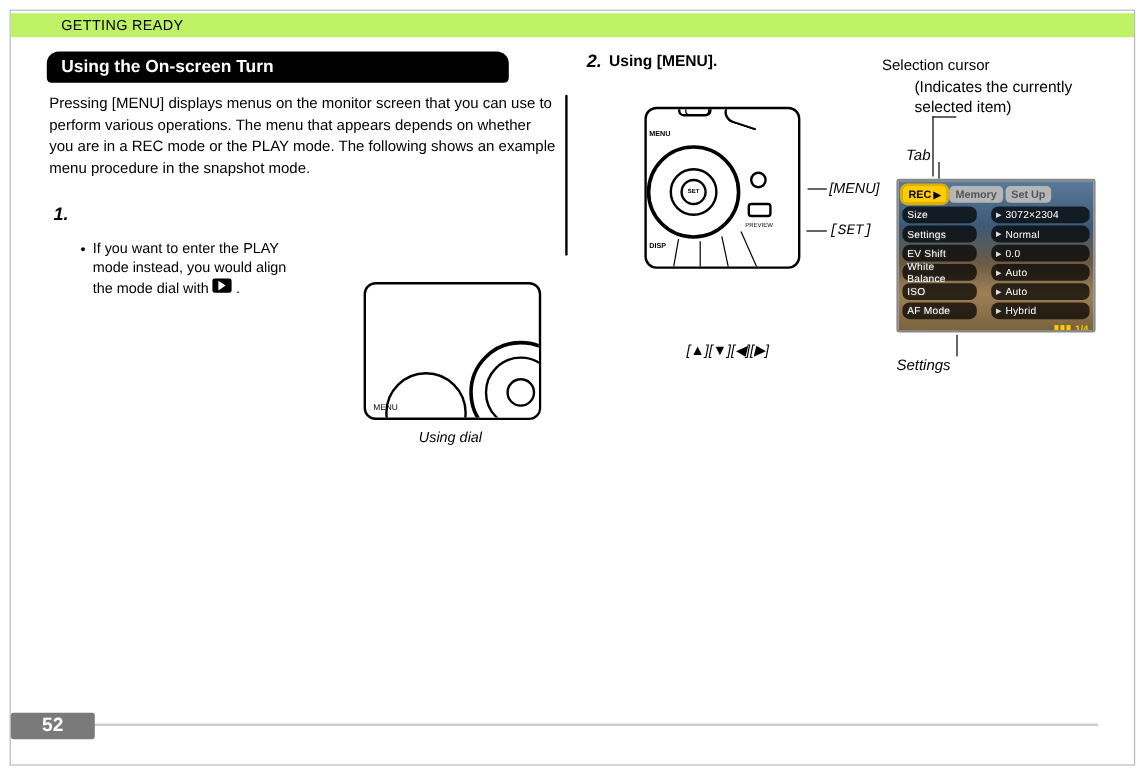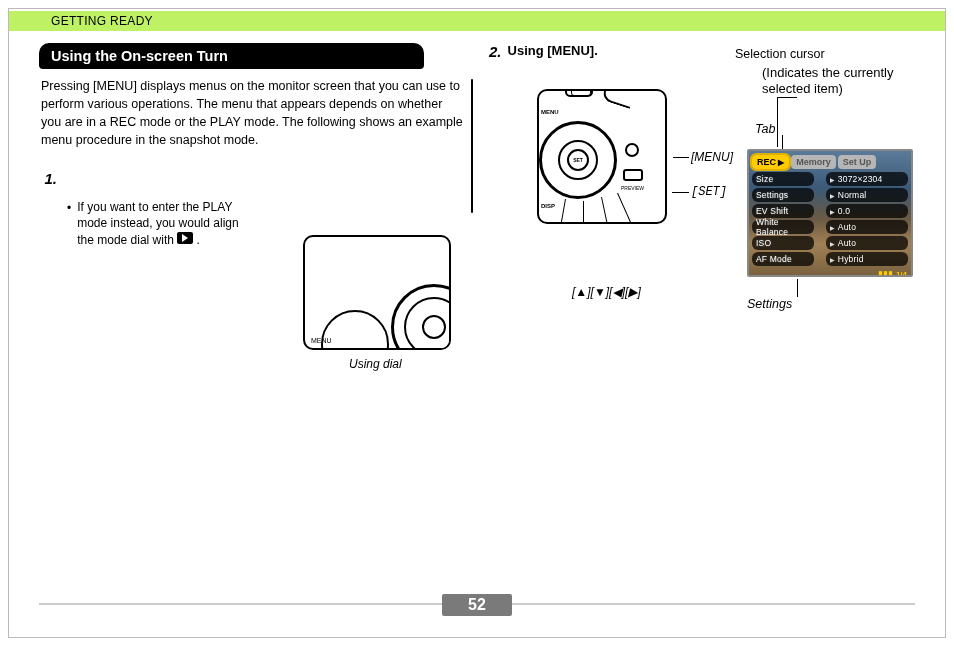--- a/index.html
+++ b/index.html
@@ -67,21 +67,21 @@
   .row { display: flex; gap: 12px; margin-bottom: 2px; }
   .cell { background: rgba(0,0,0,.72); color: #fff; border-radius: 6px; height: 14px; display: flex; align-items: center; padding: 0 4px; font-size: 8.5px; letter-spacing: .2px; }
   .cell.k { width: 62px; text-shadow: 0 0 2px rgba(255,255,255,.3); }
   .cell.v { flex: 1; text-align: center; }
   .cell.v::before { content: "▶"; font-size: 6px; margin-right: 3px; color: #ddd; }
   .pageline { display:flex; justify-content:flex-end; gap:3px; padding: 1px 4px 0 0; align-items:center; }
   .pageline span.ico { color:#ffcc00; font-size:9px; }
   .pageline .pg { color:#fff; font-size:8px; }
   .pageline .pg b { color:#ffcc00; }
 
-  .page-foot { position: absolute; left: 0; right: 0; bottom: 10px; text-align: center; }
+  .page-foot { position: absolute; left: 0; right: 0; bottom: 10px; }
   .page-foot .rule { height: 2px; background: #ccc; margin: 0 30px 0 30px; }
   .page-foot .num {
     display: inline-block; background: #7a7a7a; color: #fff; font-weight: bold;
     font-size: 16px; padding: 2px 26px; border-radius: 2px;
     position: relative; top: -11px;
   }
 
   
   .ldr1 { left: 196px; top: 120px; width: 16px; }
   .ldr2 { left: 195px; top: 155px; width: 17px; }

